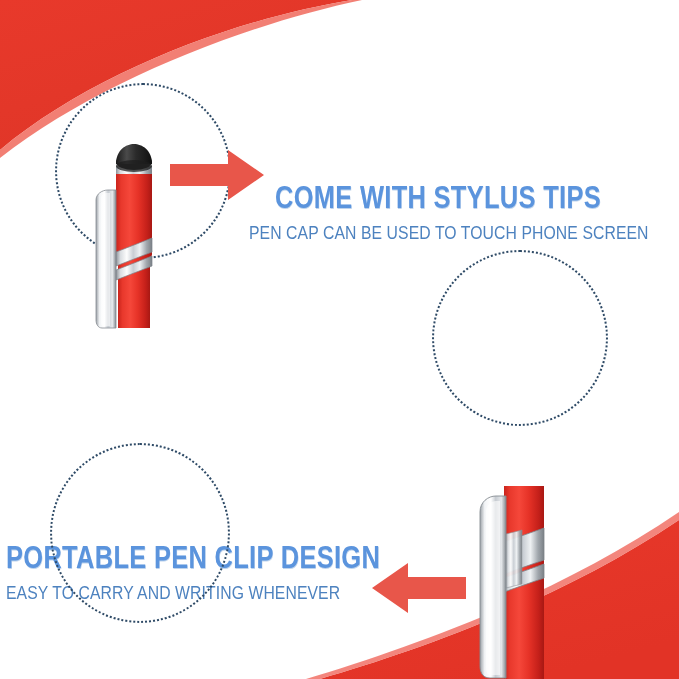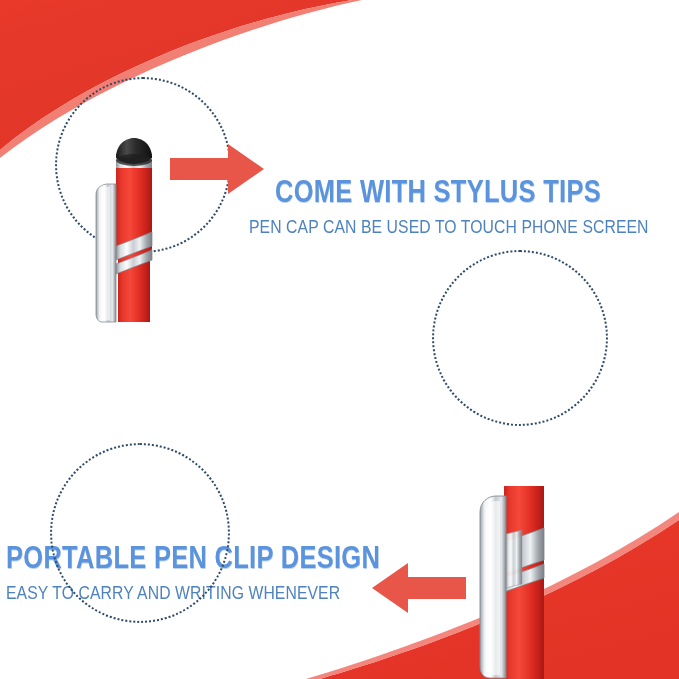--- a/index.html
+++ b/index.html
@@ -24,21 +24,21 @@
     top: 0;
     width: 679px;
     height: 679px;
     pointer-events: none;
   }
 
   
   .feature {
     position: absolute;
   }
-  #feature-stylus   { left: 0;   top: 64px;  width: 679px; height: 210px; }
+  #feature-stylus   { left: 0;   top: 70px;  width: 679px; height: 210px; }
   #feature-clip     { left: 0;   top: 240px; width: 679px; height: 200px; }
   #feature-ink      { left: 0;   top: 430px; width: 679px; height: 210px; }
 
   .circle-zone {
     position: absolute;
   }
   .dotted-circle {
     position: absolute;
     left: 0;
     top: 0;

